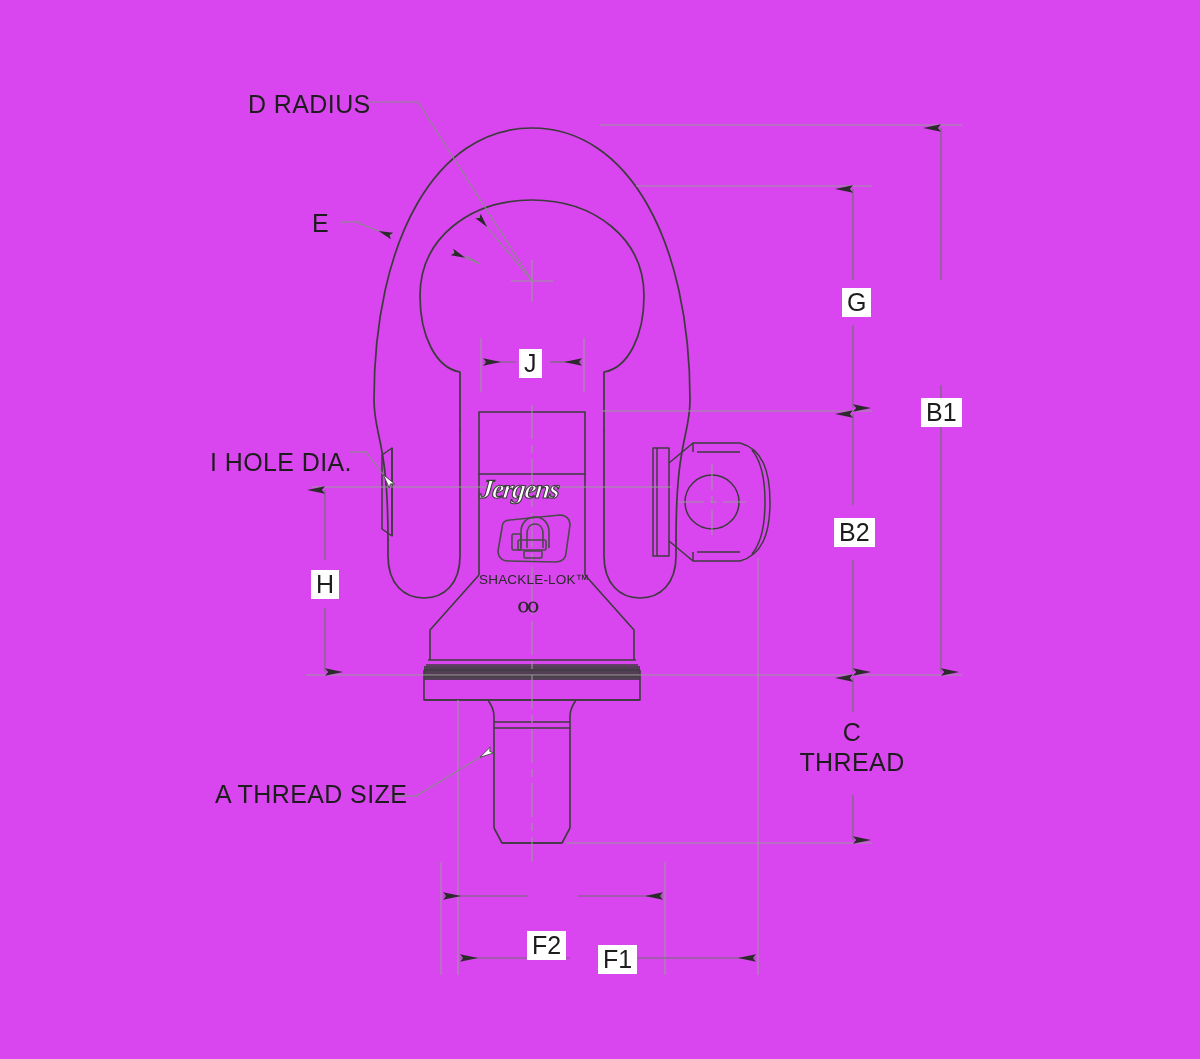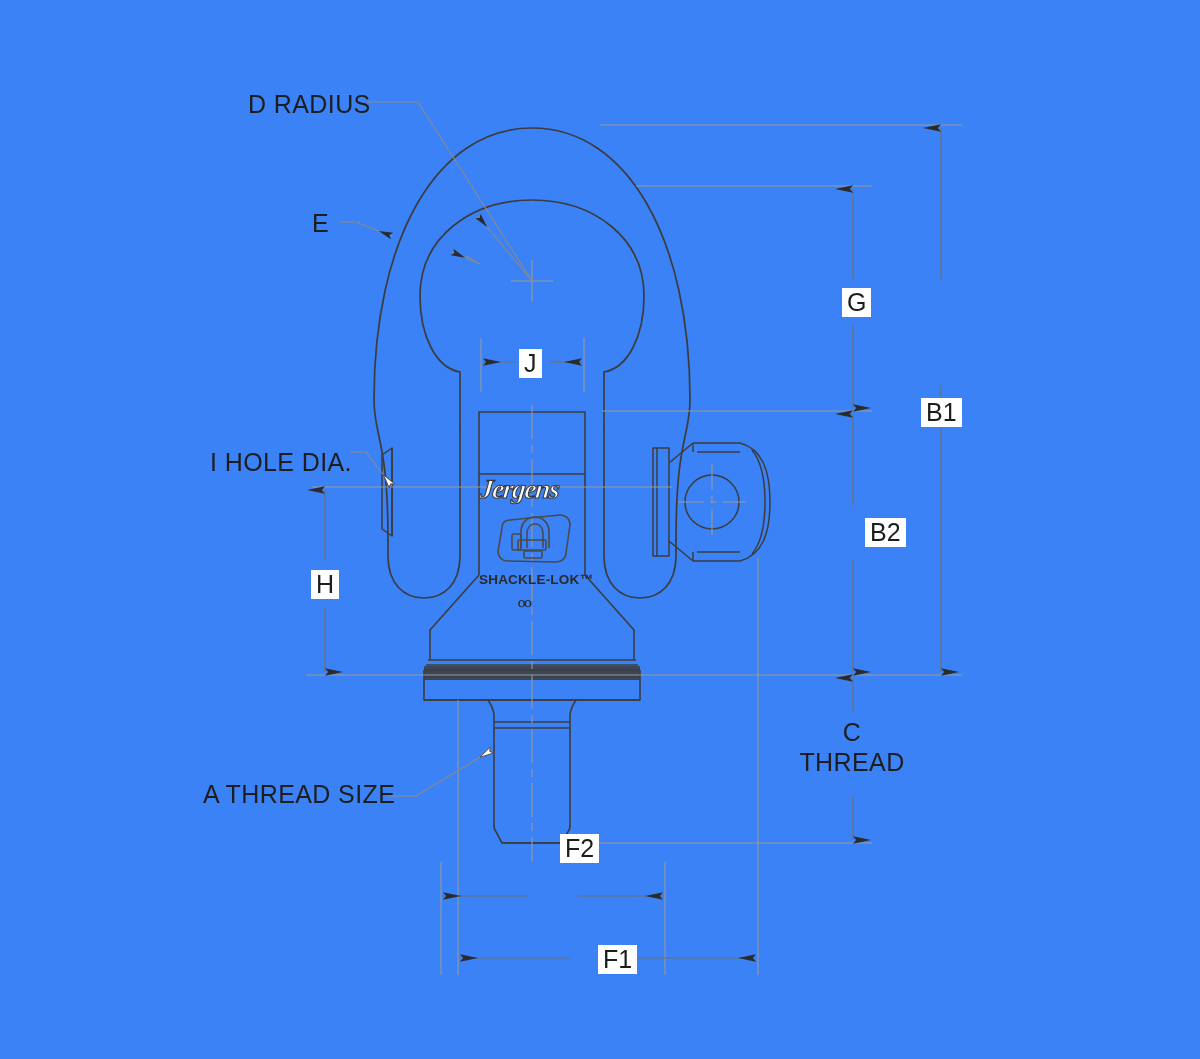--- a/index.html
+++ b/index.html
@@ -11,21 +11,21 @@
     width: 1200px;
     height: 1059px;
     font-family: "Liberation Sans", sans-serif;
     color: #1a1a1a;
     overflow: hidden;
   }
   #drawing-root {
     position: relative;
     width: 1200px;
     height: 1059px;
-    background: #3b82f6;
+    background: #d946ef;
   }
   svg.cad {
     position: absolute;
     left: 0;
     top: 0;
     width: 1200px;
     height: 1059px;
   }
   .lbl {
     position: absolute;
@@ -42,30 +42,30 @@
     font-family: "Liberation Sans", sans-serif;
     font-size: 25px;
     color: #1d1d1d;
     white-space: nowrap;
     background: #ffffff;
     padding: 0 5px;
   }
   .brandtext {
     position: absolute;
     font-family: "Liberation Sans", sans-serif;
-    font-weight: bold;
+    font-weight: normal;
     color: #2a2a2a;
     white-space: nowrap;
   }
   #shacklelok-text {
     font-size: 13.5px;
     letter-spacing: 0.2px;
   }
   #ce-text {
-    font-size: 10px;
+    font-size: 15px;
     font-weight: bold;
     letter-spacing: -1px;
   }
   #jergens-logo {
     position: absolute;
     font-family: "Liberation Serif", serif;
     font-style: italic;
     font-weight: bold;
     font-size: 27px;
     letter-spacing: -1.2px;
@@ -301,38 +301,38 @@
       <rect x="524" y="551" width="18" height="7" rx="1"></rect>
     </g>
   </svg>
 
   <div class="lbl" style="left:248px; top:90px;">D RADIUS</div>
 
   <div class="lbl" style="left:312px; top:209px;">E</div>
 
   <div class="lbl" style="left:210px; top:448px;">I HOLE DIA.</div>
 
-  <div class="lbl" style="left:203px; top:780px;">A THREAD SIZE</div>
+  <div class="lbl" style="left:215px; top:780px;">A THREAD SIZE</div>
 
   <div class="dimtext" style="left:921px; top:398px;text-align:right;">B1</div>
 
-  <div class="dimtext" style="left:834px; top:518px;margin-left:31px;">B2</div>
+  <div class="dimtext" style="left:834px; top:518px;">B2</div>
 
   <div class="dimtext" style="left:842px; top:288px;">G</div>
 
   <div class="dimtext" style="left:311px; top:570px;">H</div>
 
   <div class="lbl centered" style="left:752px; top:718px; width:200px;">
     <div>C</div>
     <div>THREAD</div>
   </div>
 
   <div class="dimtext" style="left:519px; top:349px;">J</div>
 
-  <div class="dimtext" style="left:527px; top:834px;margin-left:33px;">F2</div>
+  <div class="dimtext" style="left:527px; top:931px;">F2</div>
 
   <div class="dimtext" style="left:598px; top:945px;">F1</div>
 
   <div id="jergens-logo" style="left:480px; top:474px;">Jergens</div>
 
   <div class="brandtext" id="shacklelok-text" style="left:479px; top:572px;">SHACKLE-LOK™</div>
 
   <div class="brandtext" id="ce-text" style="left:518px; top:598px;">ⲞⲞ</div>
 
 </div>

